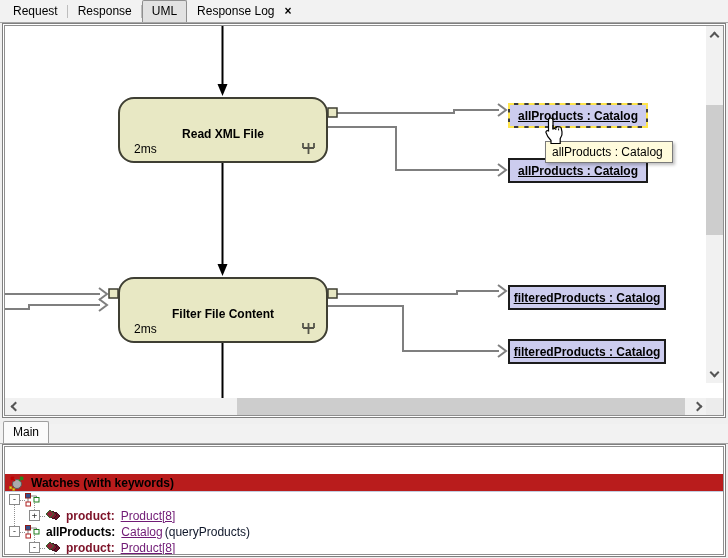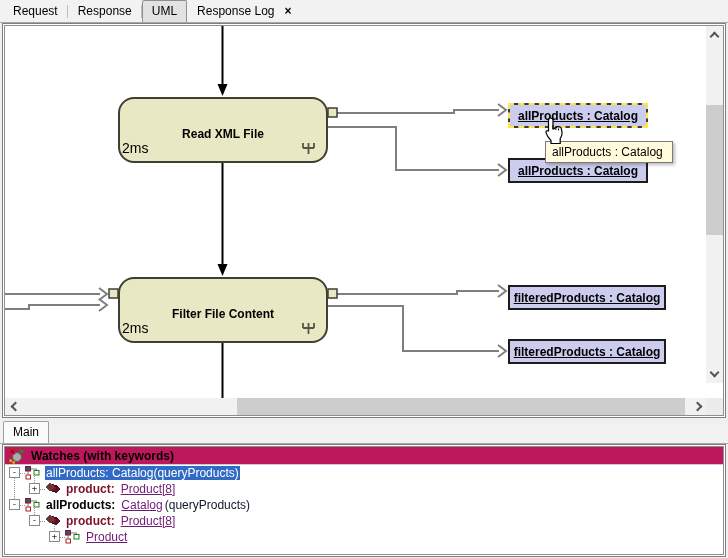--- a/index.html
+++ b/index.html
@@ -27,21 +27,21 @@
   .panel { position:absolute; border:1px solid #7f7f7f; padding:1px; background:#fff; }
   .panel-inner { position:relative; width:100%; height:100%; border:1px solid #8f8f8f; background:#fff; overflow:hidden; }
   #diagram-panel { left:2px; top:23px; width:724px; height:395px; }
   #watches-panel { left:2px; top:444px; width:724px; height:113px; }
   
   #canvas { position:absolute; left:0; top:0; width:703px; height:374px; background:#fff; overflow:hidden; }
   #wires { position:absolute; left:0; top:0; }
   .act-node { position:absolute; width:210px; height:66px; background:#e8e8c4;
               border:2px solid #3f3f33; border-radius:16px; }
   .act-title { position:absolute; left:0; right:0; top:28px; text-align:center; font-weight:bold; }
-  .act-dur { position:absolute; left:2px; bottom:5px; font-size:14px; }
+  .act-dur { position:absolute; left:14px; bottom:5px; font-size:12px; }
   .act-fork { position:absolute; right:10px; bottom:6px; }
   .obj-node { position:absolute; height:25px; background:#ccccee; border:2px solid #1c1c1c;
               display:flex; align-items:center; justify-content:center; }
   .obj-node span { font-weight:bold; text-decoration:underline; white-space:nowrap; }
   .obj-node.selected { border:2px solid #3a3a3a; outline:2px dashed #ffe54c; outline-offset:-2px; }
   #tooltip { position:absolute; left:540px; top:115px; width:128px; height:22px;
              background:#fffbdc; border:1px solid #7a7a7a; display:flex; align-items:center;
              padding-left:6px; box-shadow:2px 2px 3px rgba(0,0,0,.25); white-space:nowrap; }
   #hand-cursor { position:absolute; left:537px; top:91px; z-index:5; }
   
@@ -52,22 +52,22 @@
   .sb-btn { position:absolute; width:17px; height:17px; background:#f1f1f1; }
   .sb-thumb { position:absolute; background:#cdcdcd; }
   #sb-v .sb-thumb { left:0; width:17px; top:79px; height:130px; }
   #sb-h .sb-thumb { top:0; height:17px; left:232px; width:448px; }
   .chev { position:absolute; width:7px; height:7px; border-left:2px solid #555; border-bottom:2px solid #555; }
   .chev-up    { left:5px; top:7px;  transform:rotate(135deg); }
   .chev-down  { left:5px; top:3px;  transform:rotate(-45deg); }
   .chev-left  { left:7px; top:5px;  transform:rotate(45deg); }
   .chev-right { left:3px; top:5px;  transform:rotate(225deg); }
   
-  #watches-header { position:relative; height:18px; background:#be185d; border-bottom:1px solid #c2cde0;
-                    display:flex; align-items:center; padding-left:4px; }
+  #watches-header { position:relative; height:18px; background:#b91c1c; border-bottom:1px solid #c2cde0;
+                    display:flex; align-items:center; padding-left:4px;margin-top:27px; }
   #watches-header .title { font-weight:bold; margin-left:6px; }
   #watch-tree { position:relative; background:#fff; height:91px; }
   .trow { position:absolute; height:16px; display:flex; align-items:center; }
   .expander { position:absolute; width:11px; height:11px; top:2px; background:#fff;
               border:1px solid #8a8a8a; font:9px "DejaVu Sans Mono", monospace;
               line-height:9px; text-align:center; color:#333; }
   .ticon { position:absolute; top:1px; }
   .tlabel { position:absolute; top:1px; white-space:nowrap; }
   .tlabel .seg { padding:0 1px; }
   .seg.sp { margin-left:4px; }
@@ -227,23 +227,20 @@
       <div class="guide-h" style="left:55px; top:72px; width:5px;"></div>
 
       <div class="trow" style="top:0; left:0; right:0;">
         <div class="expander" style="left:4px;">-</div>
         <svg class="ticon" style="left:20px;" width="15" height="14">
           <path d="M5.5,3 H11.5 V4.5 M3,5 V9" stroke="#7f7f7f" stroke-width="1" fill="none"></path>
           <rect x="0.5" y="0.5" width="5" height="4.5" fill="#32508c" stroke="#8b1a1a"></rect>
           <rect x="9" y="4.5" width="5" height="4.5" fill="#fff" stroke="#1e7d1e"></rect>
           <rect x="1" y="9" width="4.5" height="4" fill="#fff" stroke="#b02020"></rect>
         </svg>
-        <div class="tlabel" style="left:40px;">
-          <span class="seg c-sel">allProducts: Catalog(queryProducts)</span>
-        </div>
       </div>
 
       <div class="trow" style="top:16px; left:0; right:0;">
         <div class="expander" style="left:24px;">+</div>
         <svg class="ticon" style="left:40px;" width="16" height="14">
           <path d="M11,3 L15,7 L11,11 L7,7 Z" fill="#6b1326" stroke="#401020"></path>
           <path d="M8,2 L12,6 L8,10 L4,6 Z" fill="#7b1a2e" stroke="#401020"></path>
           <path d="M5,1 L9,5 L5,9 L1,5 Z" fill="#8c2438" stroke="#2f6b2f"></path>
         </svg>
         <div class="tlabel" style="left:60px;">

